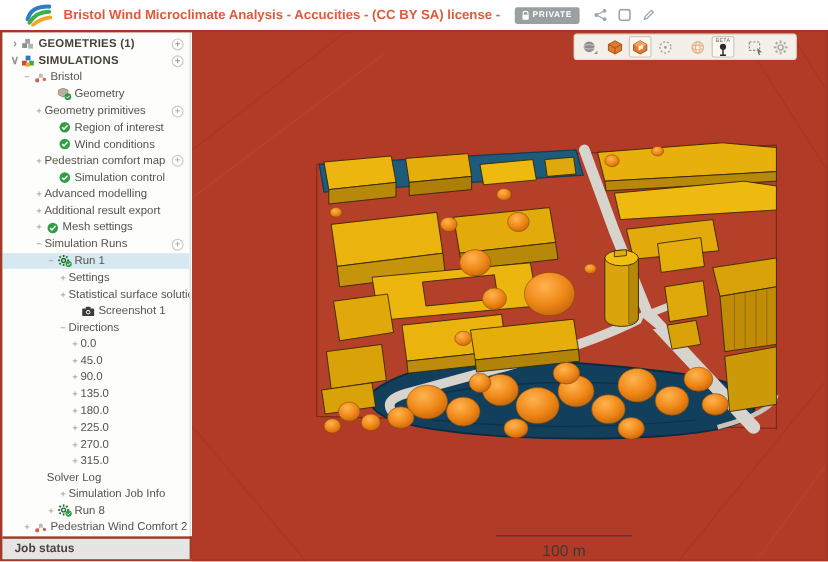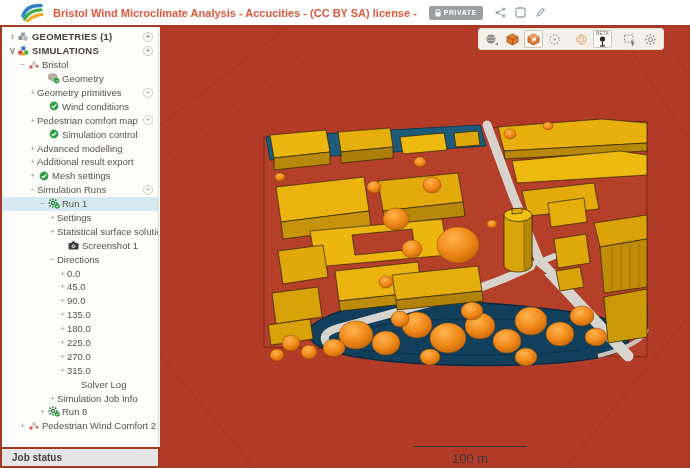--- a/index.html
+++ b/index.html
@@ -136,20 +136,30 @@
         <span class="tadd">+</span>
       </div>
       <div class="trow" style="padding-left: 36px;">
         <span class="texp"></span>
         <span class="tico">
           <svg width="10" height="10" viewBox="0 0 10 10">
             <circle cx="5" cy="5" r="4.4" fill="#2f9e44"></circle>
             <path d="M2.8 5.1 L4.3 6.6 L7.3 3.4" stroke="#fff" stroke-width="1.2" fill="none"></path>
           </svg>
         </span>
+        <span>Region of interest</span>
+      </div>
+      <div class="trow" style="padding-left: 36px;">
+        <span class="texp"></span>
+        <span class="tico">
+          <svg width="10" height="10" viewBox="0 0 10 10">
+            <circle cx="5" cy="5" r="4.4" fill="#2f9e44"></circle>
+            <path d="M2.8 5.1 L4.3 6.6 L7.3 3.4" stroke="#fff" stroke-width="1.2" fill="none"></path>
+          </svg>
+        </span>
         <span>Wind conditions</span>
       </div>
       <div class="trow" style="padding-left: 26px;">
         <span class="texp">+</span>
         <span>Pedestrian comfort map</span>
         <span class="tadd">+</span>
       </div>
       <div class="trow" style="padding-left: 36px;">
         <span class="texp"></span>
         <span class="tico">
@@ -253,21 +263,21 @@
         <span>225.0</span>
       </div>
       <div class="trow" style="padding-left: 56px;">
         <span class="texp">+</span>
         <span>270.0</span>
       </div>
       <div class="trow" style="padding-left: 56px;">
         <span class="texp">+</span>
         <span>315.0</span>
       </div>
-      <div class="trow" style="padding-left: 70px;">
+      <div class="trow" style="padding-left: 28px;">
         <span class="texp"></span>
         <span>Solver Log</span>
       </div>
       <div class="trow" style="padding-left: 46px;">
         <span class="texp">+</span>
         <span>Simulation Job Info</span>
       </div>
       <div class="trow" style="padding-left: 36px;">
         <span class="texp">+</span>
         <span class="tico">

